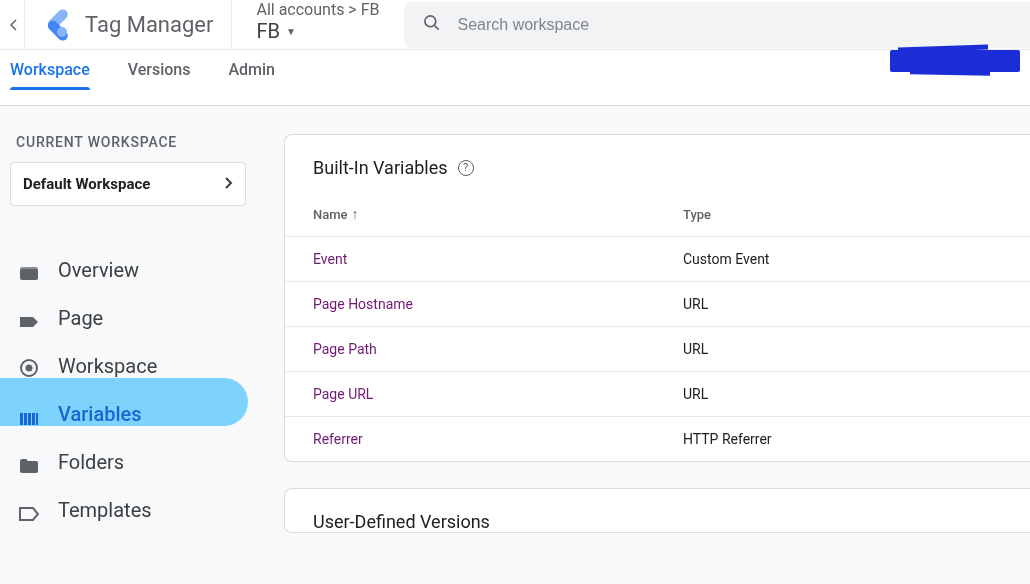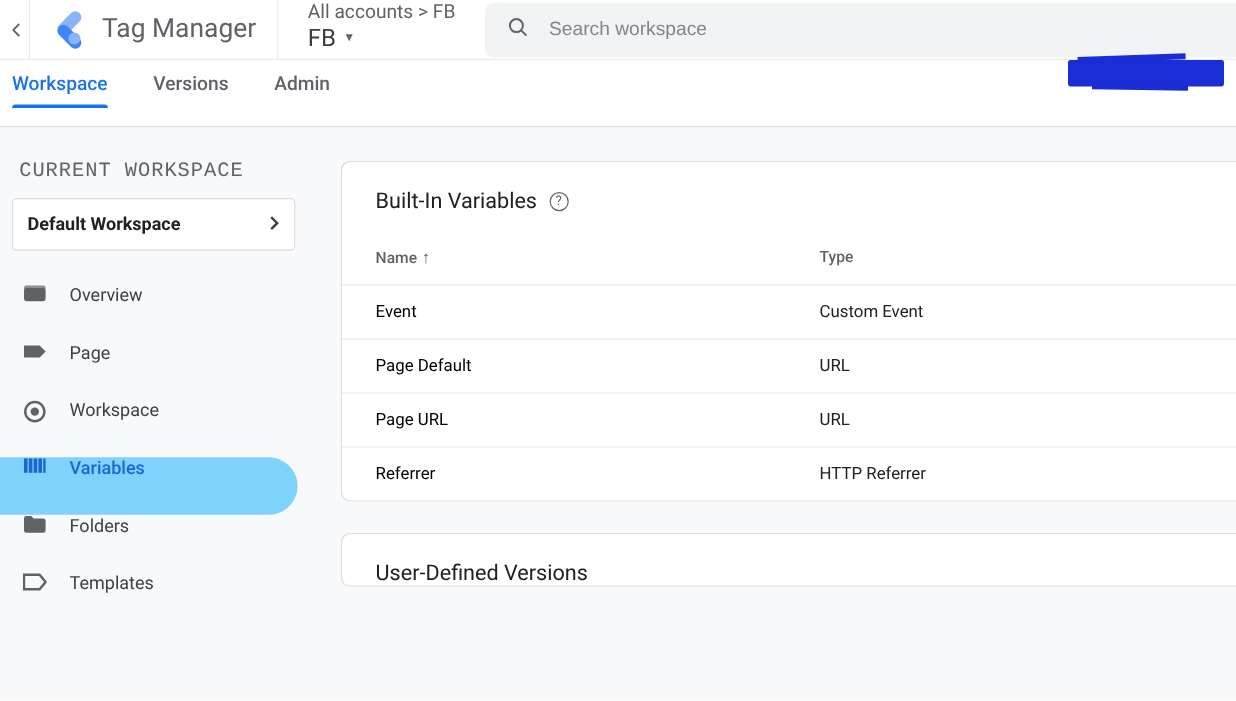--- a/index.html
+++ b/index.html
@@ -152,26 +152,25 @@
   .body-wrap {
     display: flex;
     height: calc(584px - 50px - 56px);
     background: #f8f9fa;
   }
   .sidebar {
     width: 256px;
     padding: 28px 0 0 0;
   }
   .ws-label {
-    font-size: 17px;
+    font-size: 14px;
     letter-spacing: 0.8px;
     color: #5f6368;
     font-weight: 500;
     padding: 0 16px 12px 16px;
-    font-family: Liberation Mono, monospace;
   }
   .ws-selector {
     margin: 0 10px 28px 10px;
     background: #fff;
     border: 1px solid #dadce0;
     border-radius: 4px;
     height: 44px;
     display: flex;
     align-items: center;
     justify-content: space-between;
@@ -182,27 +181,27 @@
     font-size: 15px;
     font-weight: 700;
     color: #202124;
   }
   .ws-chevron { color: #5f6368; }
 
   .side-nav { list-style: none; }
   .side-item {
     height: 48px;
     display: flex;
-    align-items: flex-start;
+    align-items: flex-end;
     gap: 18px;
     padding: 0 18px;
     border-radius: 0 24px 24px 0;
     margin-right: 8px;
     cursor: pointer;
-    font-size: 15px;
+    font-size: 20px;
     color: #3c4043;
   }
   .side-item .icon { width: 22px; display: flex; justify-content: center; color: #5f6368; }
   .side-item.active {
     background: #7dd3fc;
     color: #1967d2;
     font-weight: 500;
   }
   .side-item.active .icon { color: #1967d2; }
 
@@ -253,21 +252,21 @@
     border-bottom: 1px solid #e8eaed;
   }
   th.col-name { width: 370px; }
   .sort-arrow { font-size: 14px; color: #5f6368; margin-left: 4px;}
   table.vars td {
     padding: 14px 28px;
     font-size: 14px;
     border-bottom: 1px solid #e8eaed;
   }
   table.vars tr:last-child td { border-bottom: none; }
-  .var-link { color: #000000; cursor: pointer; margin-top: 38px; }
+  .var-link { color: #701a75; cursor: pointer; margin-top: 38px; }
   .var-type { color: #202124; }
 
   .card2-header {
     padding: 22px 28px 0 28px;
   }
 </style>
 </head>
 <body>
 
 <div class="topbar">
@@ -400,21 +399,25 @@
             </th>
             <th>Type</th>
           </tr>
         </thead>
         <tbody id="builtin-rows">
             <tr>
               <td><span class="var-link">Event</span></td>
               <td class="var-type">Custom Event</td>
             </tr>
             <tr>
-              <td><span class="var-link">Page Default</span></td>
+              <td><span class="var-link">Page Hostname</span></td>
+              <td class="var-type">URL</td>
+            </tr>
+            <tr>
+              <td><span class="var-link">Page Path</span></td>
               <td class="var-type">URL</td>
             </tr>
             <tr>
               <td><span class="var-link">Page URL</span></td>
               <td class="var-type">URL</td>
             </tr>
             <tr>
               <td><span class="var-link">Referrer</span></td>
               <td class="var-type">HTTP Referrer</td>
             </tr>

